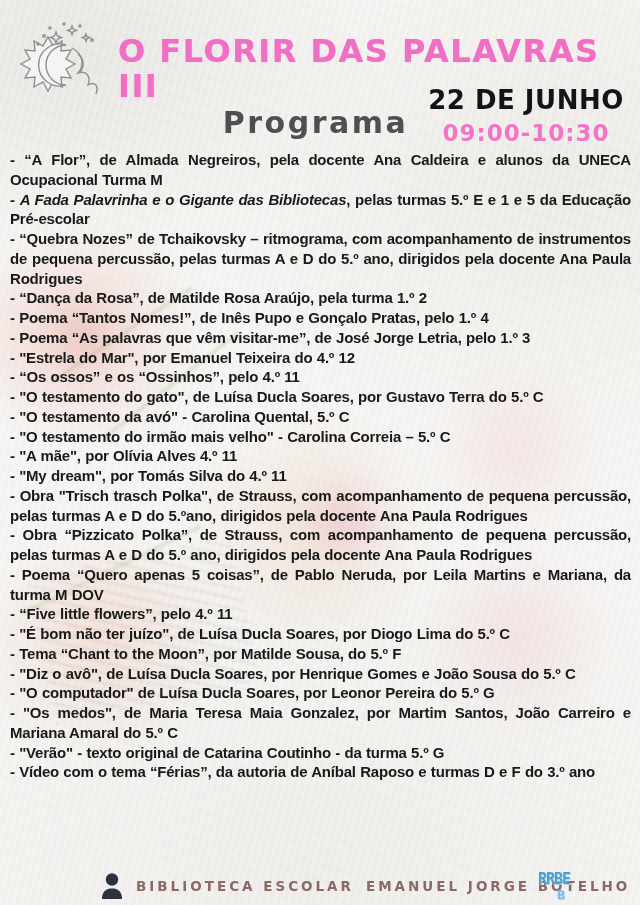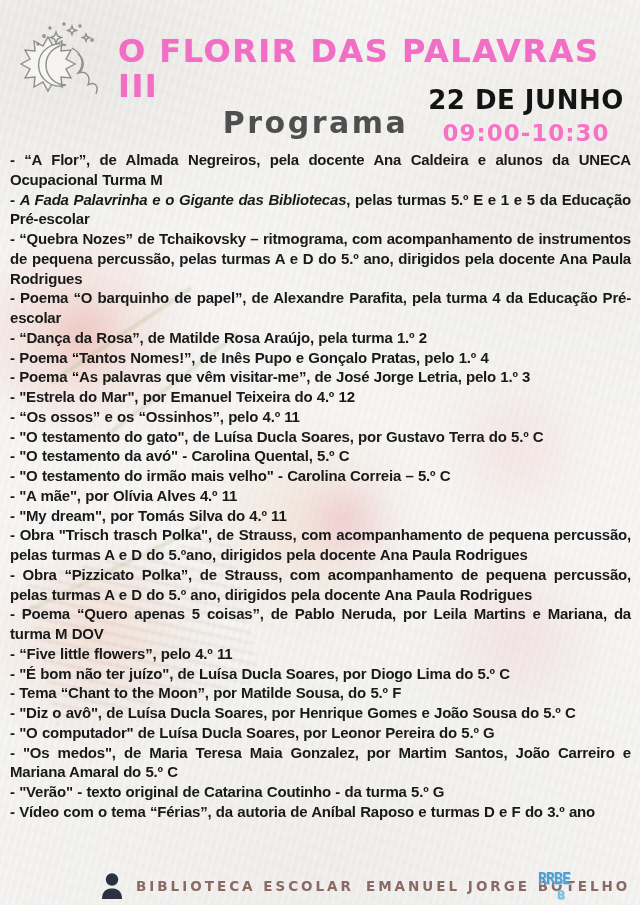--- a/index.html
+++ b/index.html
@@ -120,21 +120,20 @@
   <div class="programa">Programa</div>
   <div class="datebox">
     <div class="date">22 DE JUNHO</div>
     <div class="time">09:00-10:30</div>
   </div>
 
   <div class="list">
       <p class="item"><span>- “A Flor”, de Almada Negreiros, pela docente Ana Caldeira e alunos da UNECA Ocupacional Turma M</span></p>
       <p class="item"><span>- </span><span class="it">A Fada Palavrinha e o Gigante das Bibliotecas</span><span>, pelas turmas 5.º E e 1 e 5 da Educação Pré-escolar</span></p>
       <p class="item"><span>- “Quebra Nozes” de Tchaikovsky – ritmograma, com acompanhamento de instrumentos de pequena percussão, pelas turmas A e D do 5.º ano, dirigidos pela docente Ana Paula Rodrigues</span></p>
-      <p class="item"><span>- Poema “O barquinho de papel”, de Alexandre Parafita, pela turma 4 da Educação Pré-escolar</span></p>
       <p class="item"><span>- “Dança da Rosa”, de Matilde Rosa Araújo, pela turma 1.º 2</span></p>
       <p class="item"><span>- Poema “Tantos Nomes!”, de Inês Pupo e Gonçalo Pratas, pelo 1.º 4</span></p>
       <p class="item"><span>- Poema “As palavras que vêm visitar-me”, de José Jorge Letria, pelo 1.º 3</span></p>
       <p class="item"><span>- "Estrela do Mar", por Emanuel Teixeira do 4.º 12</span></p>
       <p class="item"><span>- “Os ossos” e os “Ossinhos”, pelo 4.º 11</span></p>
       <p class="item"><span>- "O testamento do gato", de Luísa Ducla Soares, por Gustavo Terra do 5.º C</span></p>
       <p class="item"><span>- "O testamento da avó" - Carolina Quental, 5.º C</span></p>
       <p class="item"><span>- "O testamento do irmão mais velho" - Carolina Correia – 5.º C</span></p>
       <p class="item"><span>- "A mãe", por Olívia Alves 4.º 11</span></p>
       <p class="item"><span>- "My dream", por Tomás Silva do 4.º 11</span></p>

